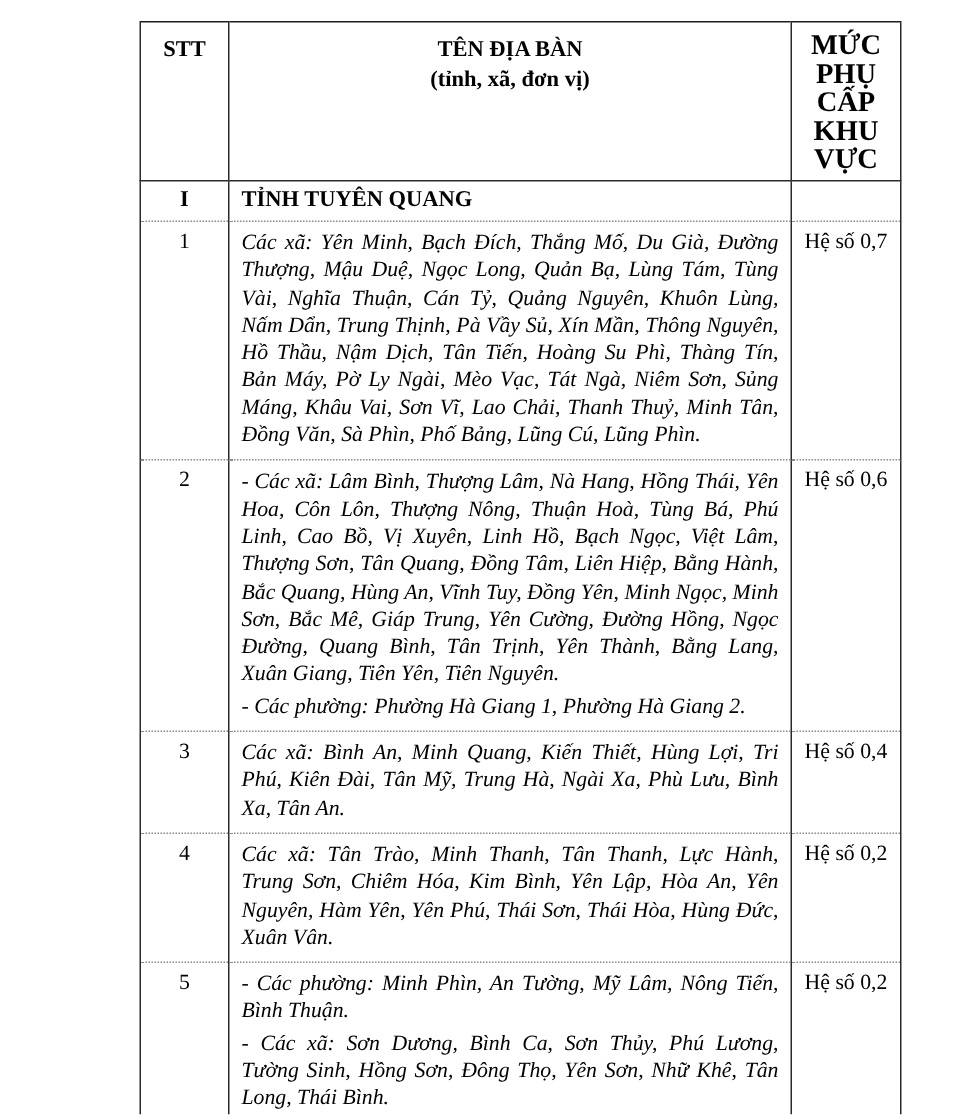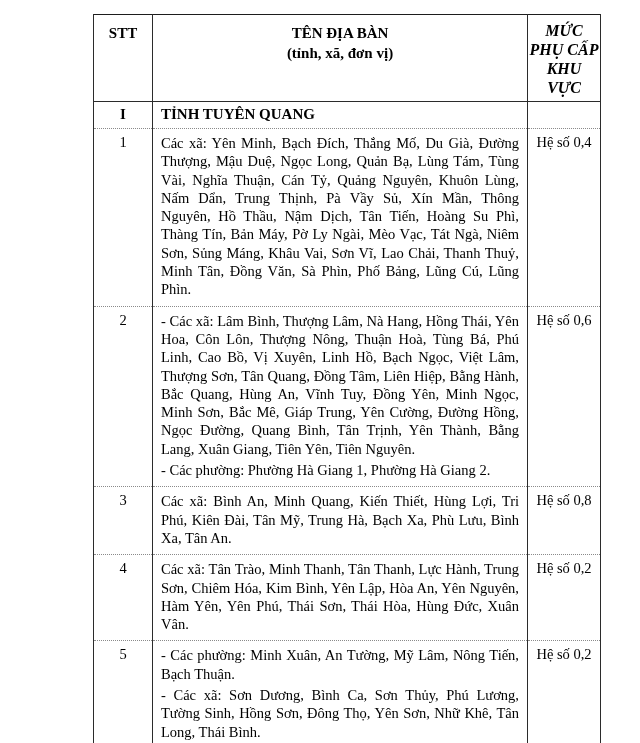--- a/index.html
+++ b/index.html
@@ -38,24 +38,23 @@
   thead th {
     border-bottom: 1px solid #2b2b2b;
     font-weight: bold;
     text-align: center;
     font-size: 15px;
     line-height: 20px;
     padding-top: 8px;
     padding-bottom: 4px;
   }
   thead th.level-head {
-    font-size: 16px;
+    font-size: 19px;
     line-height: 19px;
     padding-top: 6px;
-    font-style: italic;
   }
 
   tr.section-row td {
     border-bottom: 1px dotted #8a8a8a;
     font-weight: bold;
     font-size: 15px;
     line-height: 17px;
     padding: 4px 8px 5px;
   }
   tr.section-row td.stt-cell { text-align: center; padding-left: 0; padding-right: 0; }
@@ -67,20 +66,21 @@
     text-align: center;
     font-size: 14.5px;
     padding-top: 5px;
   }
   td.name-cell {
     padding: 5px 8px 7px 8px;
     font-size: 14.5px;
     line-height: 18.3px;
     text-align: justify;
     text-justify: inter-word;
+    font-style: italic;
   }
   td.name-cell .para + .para { margin-top: 3px; }
   td.level-cell {
     text-align: center;
     font-size: 14.5px;
     padding-top: 5px;
     white-space: nowrap;
   }
 </style>
 </head>
@@ -114,51 +114,51 @@
         <td class="stt-cell">I</td>
         <td>TỈNH TUYÊN QUANG</td>
         <td></td>
       </tr>
 
       <tr class="data-row">
         <td class="stt-cell">1</td>
         <td class="name-cell">
           <div class="para">Các xã: Yên Minh, Bạch Đích, Thắng Mố, Du Già, Đường Thượng, Mậu Duệ, Ngọc Long, Quản Bạ, Lùng Tám, Tùng Vài, Nghĩa Thuận, Cán Tỷ, Quảng Nguyên, Khuôn Lùng, Nấm Dẩn, Trung Thịnh, Pà Vầy Sủ, Xín Mần, Thông Nguyên, Hồ Thầu, Nậm Dịch, Tân Tiến, Hoàng Su Phì, Thàng Tín, Bản Máy, Pờ Ly Ngài, Mèo Vạc, Tát Ngà, Niêm Sơn, Sủng Máng, Khâu Vai, Sơn Vĩ, Lao Chải, Thanh Thuỷ, Minh Tân, Đồng Văn, Sà Phìn, Phố Bảng, Lũng Cú, Lũng Phìn.</div>
         </td>
-        <td class="level-cell">Hệ số 0,4</td>
+        <td class="level-cell">Hệ số 0,7</td>
       </tr>
 
       <tr class="data-row">
         <td class="stt-cell">2</td>
         <td class="name-cell">
           <div class="para">- Các xã: Lâm Bình, Thượng Lâm, Nà Hang, Hồng Thái, Yên Hoa, Côn Lôn, Thượng Nông, Thuận Hoà, Tùng Bá, Phú Linh, Cao Bồ, Vị Xuyên, Linh Hồ, Bạch Ngọc, Việt Lâm, Thượng Sơn, Tân Quang, Đồng Tâm, Liên Hiệp, Bằng Hành, Bắc Quang, Hùng An, Vĩnh Tuy, Đồng Yên, Minh Ngọc, Minh Sơn, Bắc Mê, Giáp Trung, Yên Cường, Đường Hồng, Ngọc Đường, Quang Bình, Tân Trịnh, Yên Thành, Bằng Lang, Xuân Giang, Tiên Yên, Tiên Nguyên.</div>
           <div class="para">- Các phường: Phường Hà Giang 1, Phường Hà Giang 2.</div>
         </td>
         <td class="level-cell">Hệ số 0,6</td>
       </tr>
 
       <tr class="data-row">
         <td class="stt-cell">3</td>
         <td class="name-cell">
-          <div class="para">Các xã: Bình An, Minh Quang, Kiến Thiết, Hùng Lợi, Tri Phú, Kiên Đài, Tân Mỹ, Trung Hà, Bạch Xa, Phù Lưu, Bình Xa, Tân An.</div>
+          <div class="para">Các xã: Bình An, Minh Quang, Kiến Thiết, Hùng Lợi, Tri Phú, Kiên Đài, Tân Mỹ, Trung Hà, Ngài Xa, Phù Lưu, Bình Xa, Tân An.</div>
         </td>
-        <td class="level-cell">Hệ số 0,8</td>
+        <td class="level-cell">Hệ số 0,4</td>
       </tr>
 
       <tr class="data-row">
         <td class="stt-cell">4</td>
         <td class="name-cell">
           <div class="para">Các xã: Tân Trào, Minh Thanh, Tân Thanh, Lực Hành, Trung Sơn, Chiêm Hóa, Kim Bình, Yên Lập, Hòa An, Yên Nguyên, Hàm Yên, Yên Phú, Thái Sơn, Thái Hòa, Hùng Đức, Xuân Vân.</div>
         </td>
         <td class="level-cell">Hệ số 0,2</td>
       </tr>
 
       <tr class="data-row">
         <td class="stt-cell">5</td>
         <td class="name-cell">
-          <div class="para">- Các phường: Minh Xuân, An Tường, Mỹ Lâm, Nông Tiến, Bạch Thuận.</div>
+          <div class="para">- Các phường: Minh Phìn, An Tường, Mỹ Lâm, Nông Tiến, Bình Thuận.</div>
           <div class="para">- Các xã: Sơn Dương, Bình Ca, Sơn Thủy, Phú Lương, Tường Sinh, Hồng Sơn, Đông Thọ, Yên Sơn, Nhữ Khê, Tân Long, Thái Bình.</div>
         </td>
         <td class="level-cell">Hệ số 0,2</td>
       </tr>
     </tbody>
   </table>
 </div>
 
 </body></html>

